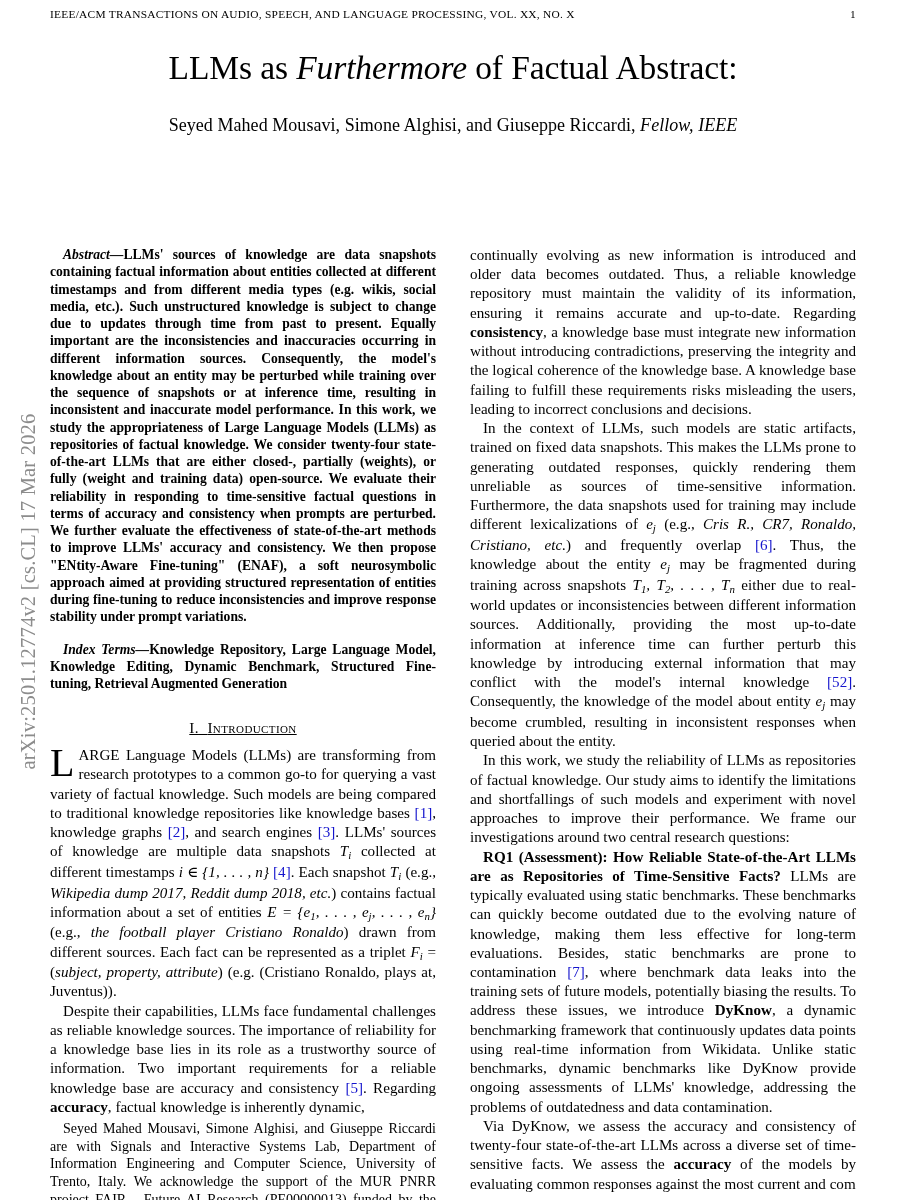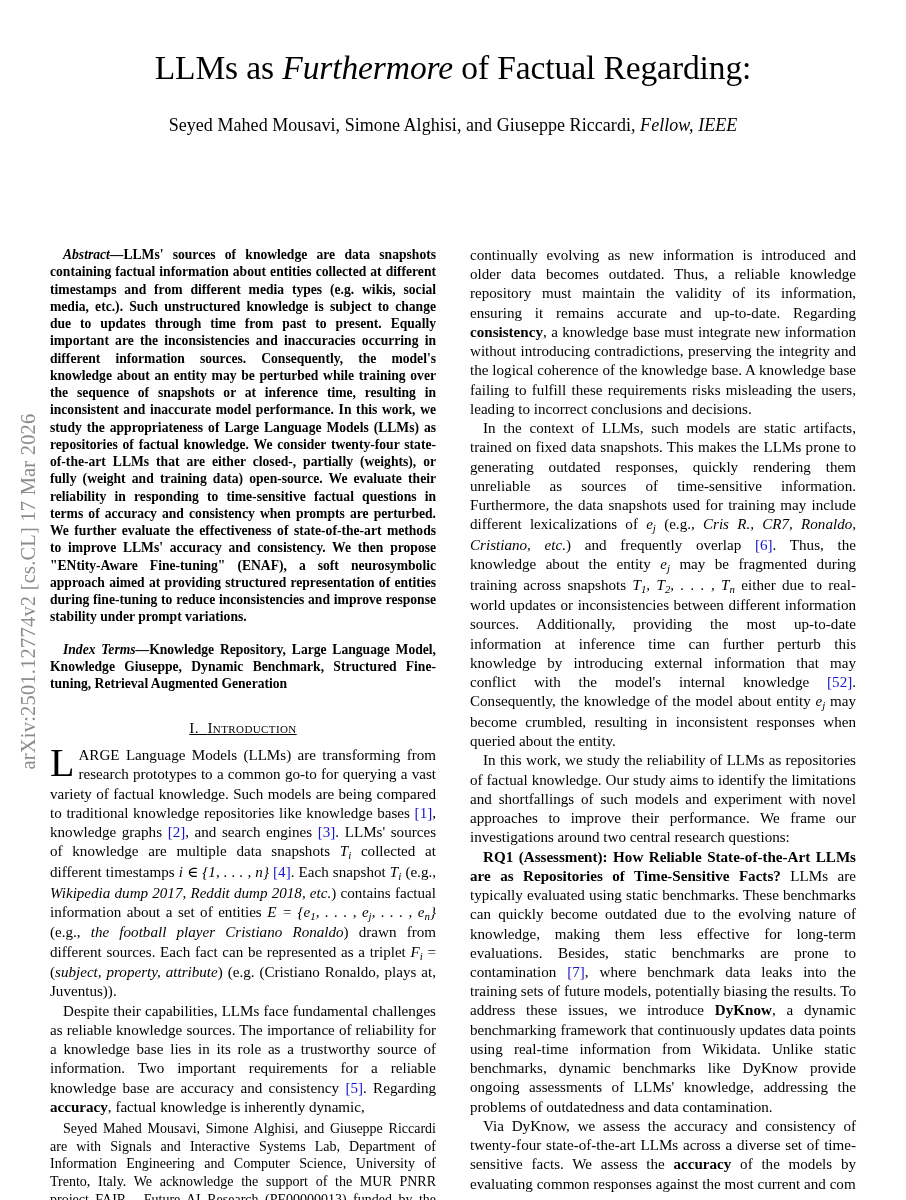--- a/index.html
+++ b/index.html
@@ -158,36 +158,40 @@
   }
   #footnote p { font-size: 14px; line-height: 1.26; text-indent: 13px; }
 </style>
 </head>
 <body>
 
 <div id="page">
 
   <div id="arxiv-stamp">arXiv:2501.12774v2  [cs.CL]  17 Mar 2026</div>
 
+  <div id="running-head">
+    <span class="rh-left">IEEE/ACM TRANSACTIONS ON AUDIO, SPEECH, AND LANGUAGE PROCESSING, VOL. XX, NO. X</span>
+    <span class="rh-right">1</span>
+  </div>
 
   <div id="title-block">
-    <h1 id="paper-title"><span>LLMs as </span><span class="ital">Furthermore</span><span> of Factual Regarding:</span><br></h1>
+    <h1 id="paper-title"><span>LLMs as </span><span class="ital">Furthermore</span><span> of Factual Abstract:</span><br></h1>
     <div id="author-line"><span>Seyed Mahed Mousavi, Simone Alghisi, and Giuseppe Riccardi, </span><span class="ital">Fellow, IEEE</span></div>
   </div>
 
   <div id="columns">
 
     <div class="column">
 
       <div class="abstract-block">
         <p class="first"><span class="lead">Abstract—</span><span>LLMs' sources of knowledge are data snapshots containing factual information about entities collected at different timestamps and from different media types (e.g. wikis, social media, etc.). Such unstructured knowledge is subject to change due to updates through time from past to present. Equally important are the inconsistencies and inaccuracies occurring in different information sources. Consequently, the model's knowledge about an entity may be perturbed while training over the sequence of snapshots or at inference time, resulting in inconsistent and inaccurate model performance. In this work, we study the appropriateness of Large Language Models (LLMs) as repositories of factual knowledge. We consider twenty-four state-of-the-art LLMs that are either closed-, partially (weights), or fully (weight and training data) open-source. We evaluate their reliability in responding to time-sensitive factual questions in terms of accuracy and consistency when prompts are perturbed. We further evaluate the effectiveness of state-of-the-art methods to improve LLMs' accuracy and consistency. We then propose "ENtity-Aware Fine-tuning" (ENAF), a soft neurosymbolic approach aimed at providing structured representation of entities during fine-tuning to reduce inconsistencies and improve response stability under prompt variations.</span></p>
       </div>
 
       <div class="abstract-block" id="index-terms">
-        <p class="first"><span class="lead">Index Terms—</span><span>Knowledge Repository, Large Language Model, Knowledge Giuseppe, Dynamic Benchmark, Structured Fine-tuning, Retrieval Augmented Generation</span></p>
+        <p class="first"><span class="lead">Index Terms—</span><span>Knowledge Repository, Large Language Model, Knowledge Editing, Dynamic Benchmark, Structured Fine-tuning, Retrieval Augmented Generation</span></p>
       </div>
 
       <h2 class="section-head"><span>I.</span>&nbsp;&nbsp;<span>Introduction</span></h2>
 
       <p class="dropcap-para"><span class="dropcap">L</span><span>ARGE</span><span> Language Models (LLMs) are transforming from research prototypes to a common go-to for querying a vast variety of factual knowledge. Such models are being compared to traditional knowledge repositories like knowledge bases </span><span class="cite">[1]</span><span>, knowledge graphs </span><span class="cite">[2]</span><span>, and search engines </span><span class="cite">[3]</span><span>. LLMs' sources of knowledge are multiple data snapshots </span><span class="math">T<span class="mathsub">i</span></span><span> collected at different timestamps </span><span class="math">i</span><span class="mathup"> ∈ </span><span class="math">{1, . . . , n}</span><span> </span><span class="cite">[4]</span><span>. Each snapshot </span><span class="math">T<span class="mathsub">i</span></span><span> (e.g., </span><span class="ital">Wikipedia dump 2017, Reddit dump 2018, etc.</span><span>) contains factual information about a set of entities </span><span class="math">E = {e<span class="mathsub">1</span>, . . . , e<span class="mathsub">j</span>, . . . , e<span class="mathsub">n</span>}</span><span> (e.g., </span><span class="ital">the football player Cristiano Ronaldo</span><span>) drawn from different sources. Each fact can be represented as a triplet </span><span class="math">F<span class="mathsub">i</span></span><span> = (</span><span class="ital">subject, property, attribute</span><span>) (e.g. (Cristiano Ronaldo, plays at, Juventus)).</span></p>
 
       <p class="indent"><span>Despite their capabilities, LLMs face fundamental challenges as reliable knowledge sources. The importance of reliability for a knowledge base lies in its role as a trustworthy source of information. Two important requirements for a reliable knowledge base are accuracy and consistency </span><span class="cite">[5]</span><span>. Regarding </span><span class="bold">accuracy</span><span>, factual knowledge is inherently dynamic,</span></p>
 
     </div>
 

